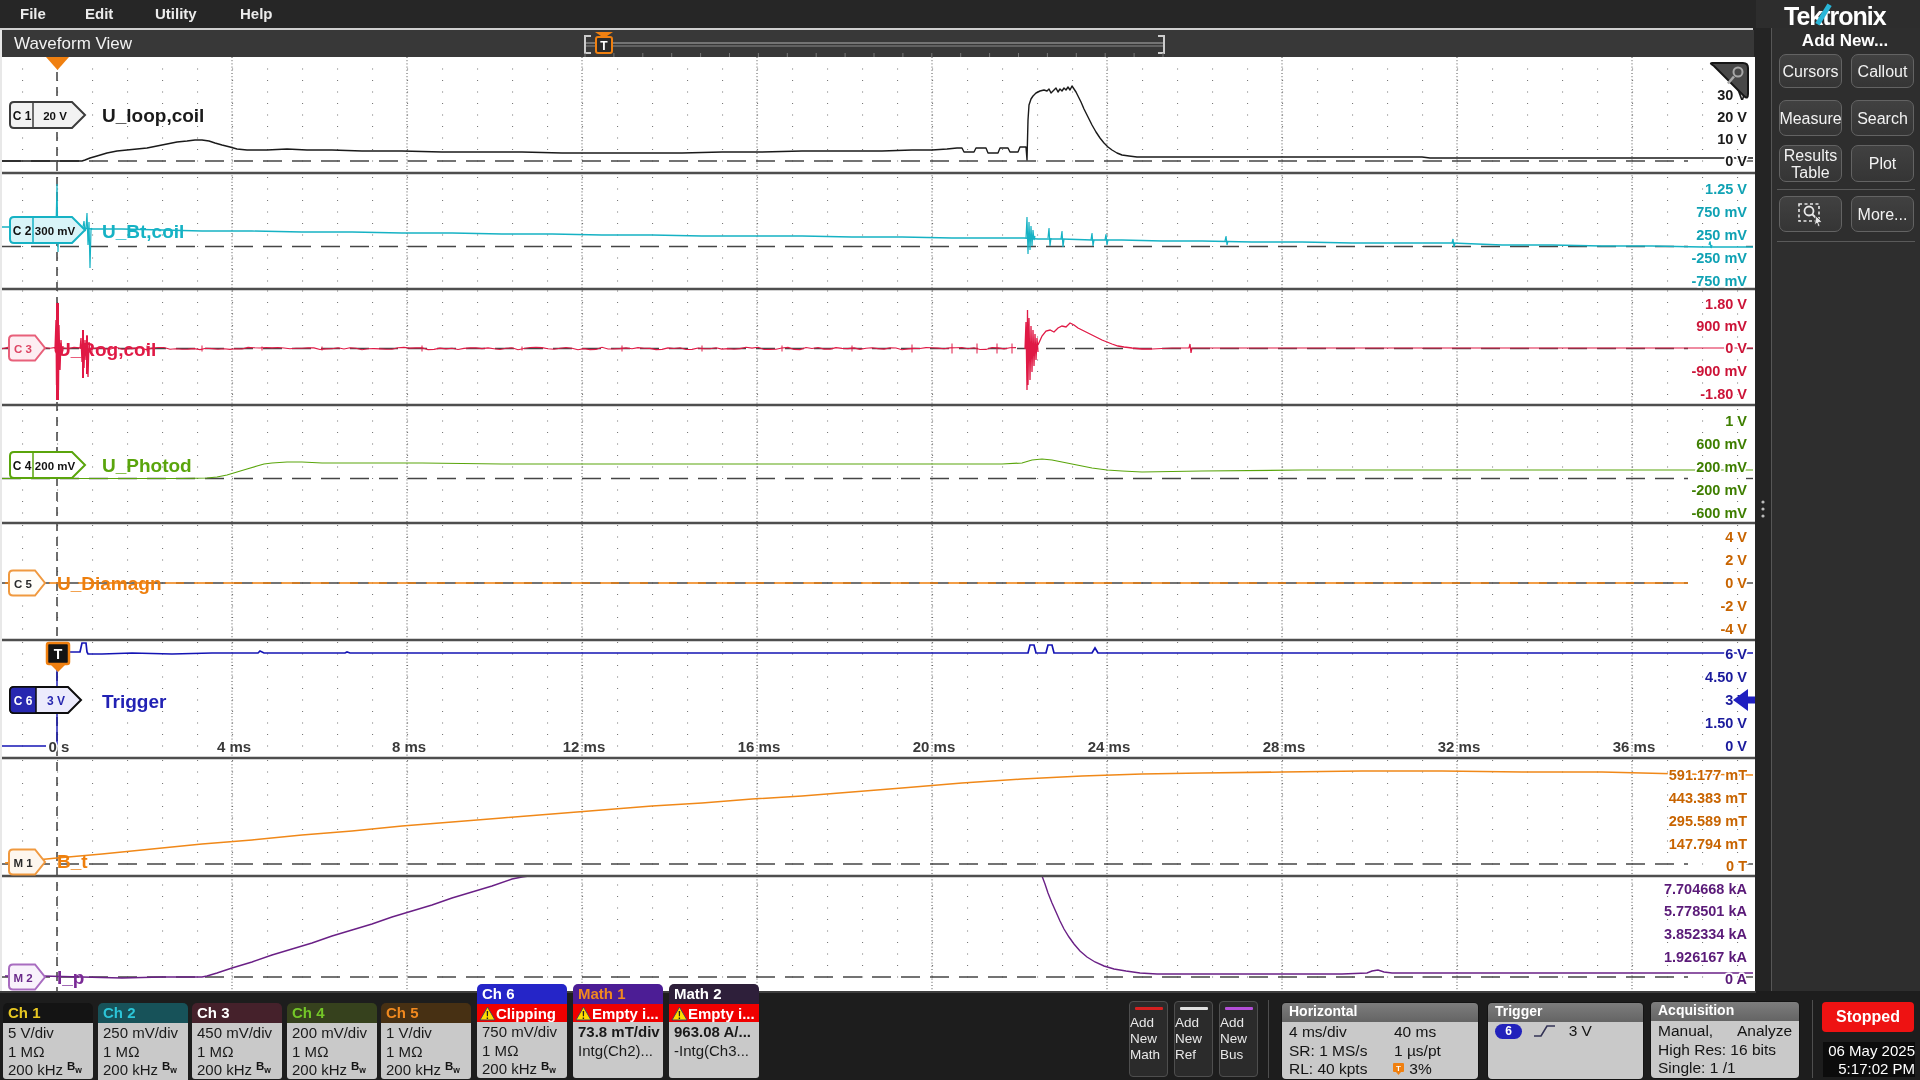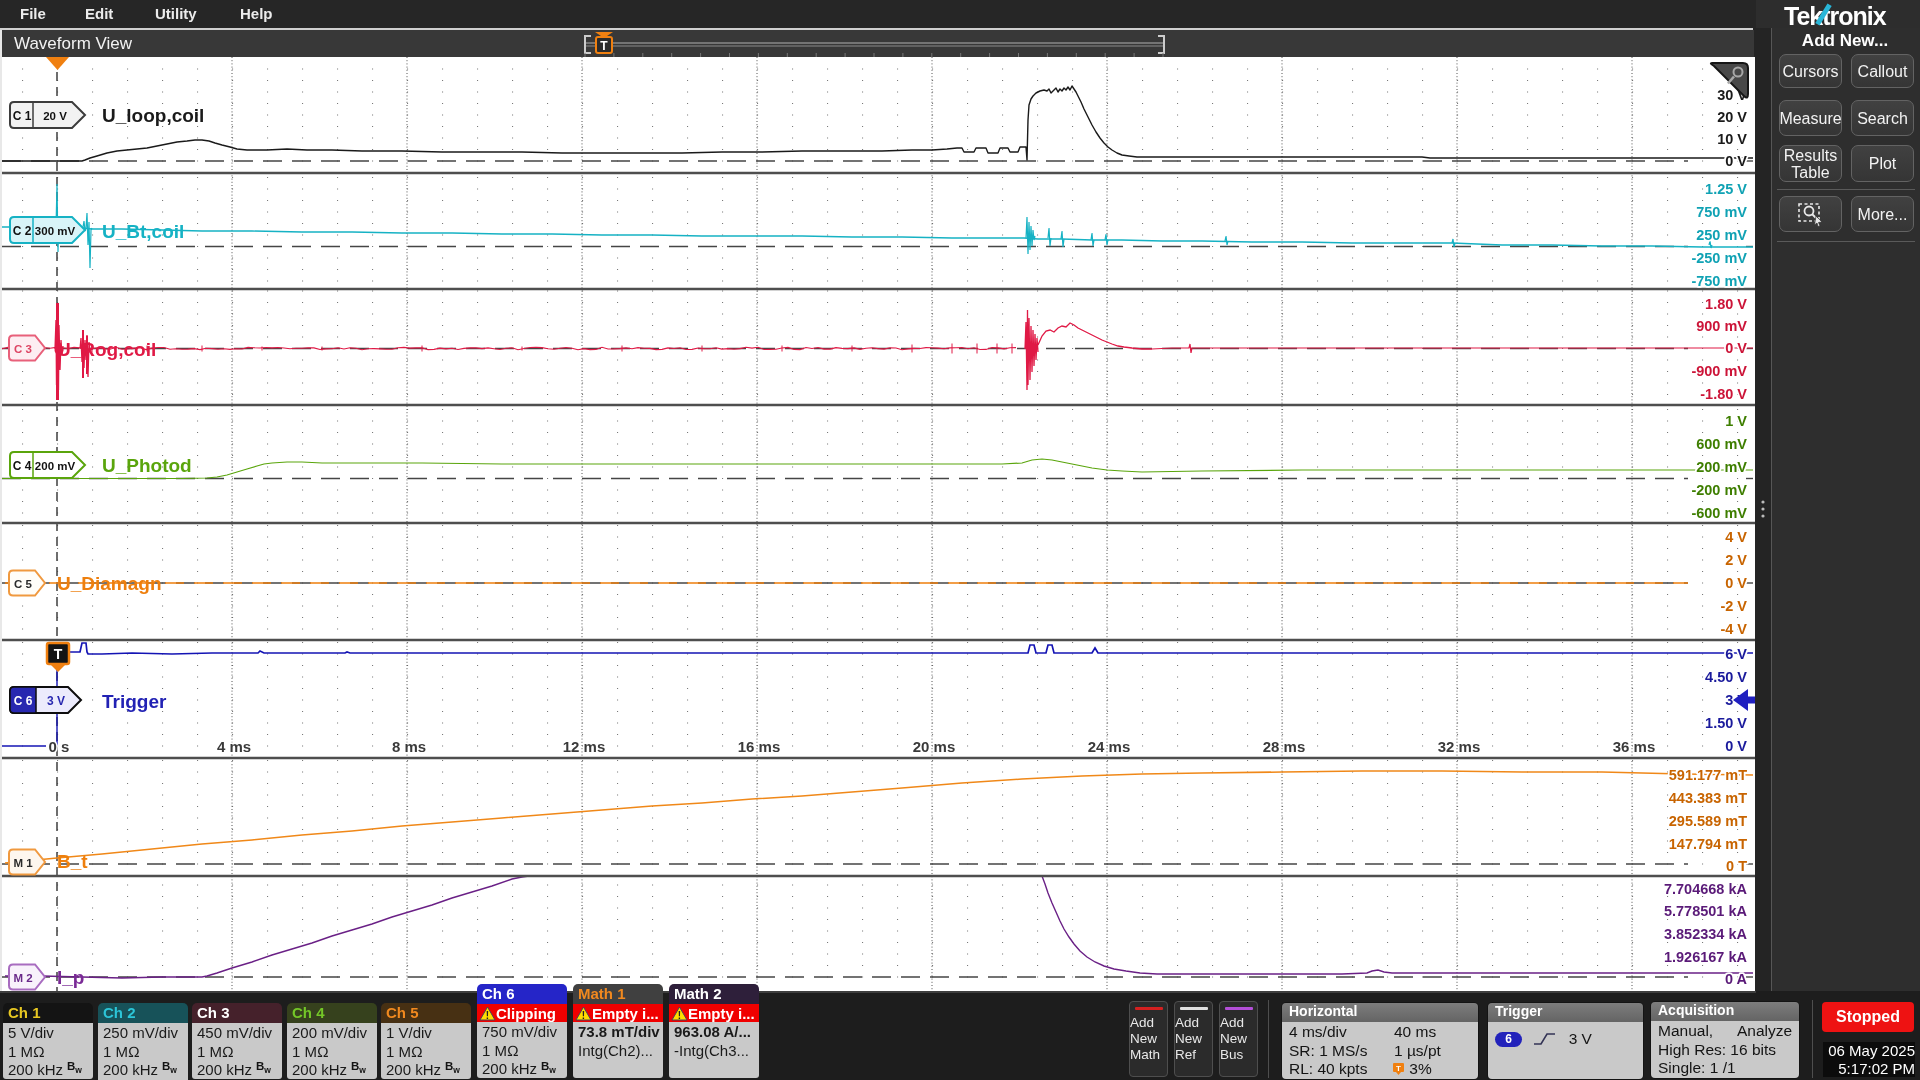--- a/index.html
+++ b/index.html
@@ -280,21 +280,21 @@
         <polygon points="8.5,1 16,14 1,14" fill="#ffdd00" stroke="#44445a" stroke-width="1"></polygon>
         <text x="8.5" y="12.5" text-anchor="middle" font-size="10" font-weight="bold" fill="#222">!</text>
       </svg>Clipping</div>
     <div class="chbody" style="height:56px">
       <div style="font-weight:normal;white-space:nowrap">750 mV/div</div>
       <div style="font-weight:normal;white-space:nowrap">1 MΩ</div>
       <div style="font-weight:normal;white-space:nowrap">200 kHz</div>
     </div>
   </div>
 <div class="chb" style="left:573px;top:984px">
-    <div class="chh" style="background:#404040;color:#f1891f">Math 1</div>
+    <div class="chh" style="background:#4c1d95;color:#f1891f">Math 1</div>
     <div class="warn"><svg width="17" height="15" viewBox="0 0 17 15">
         <polygon points="8.5,1 16,14 1,14" fill="#ffdd00" stroke="#44445a" stroke-width="1"></polygon>
         <text x="8.5" y="12.5" text-anchor="middle" font-size="10" font-weight="bold" fill="#222">!</text>
       </svg>Empty i...</div>
     <div class="chbody" style="height:56px">
       <div style="font-weight:bold;white-space:nowrap">73.8 mT/div</div>
       <div style="font-weight:normal;white-space:nowrap">Intg(Ch2)...</div>
     </div>
   </div>
 <div class="chb" style="left:669px;top:984px">
@@ -325,21 +325,21 @@
 <div>SR: 1 MS/s<span style="position:absolute;left:112px">1 µs/pt</span></div>
 <div>RL: 40 kpts<span style="position:absolute;left:110px"><svg width="13" height="14" viewBox="0 0 13 14" style="vertical-align:-2px">
             <rect x="1" y="1" width="11" height="9" fill="#f08010" rx="1"></rect>
             <polygon points="4,10 9,10 6.5,13" fill="#f08010"></polygon>
             <text x="6.5" y="8.5" text-anchor="middle" font-size="8" font-weight="bold" fill="#fff">T</text>
           </svg> 3%</span></div>
 </div>
   </div>
 <div class="panel" style="left:1487px;top:1002px;width:157px">
 <div class="ph">Trigger</div>
-<div class="pb" style="height:57px;padding-top:8px">
+<div class="pb" style="height:57px;padding-top:0">
 <span style="display:inline-block;width:27px;height:15px;background:#2222bb;border-radius:8px;color:#fff;font-size:12px;font-weight:bold;text-align:center;line-height:15px;vertical-align:1px">6</span>
 <svg width="26" height="16" viewBox="0 0 26 16" style="vertical-align:-3px;margin-left:6px">
         <path d="M2,13 L9,13 L15,3 L23,3" stroke="#333355" stroke-width="1.6" fill="none"></path>
       </svg>
 <span style="margin-left:6px">3 V</span>
 </div>
   </div>
 <div class="panel" style="left:1650px;top:1001px;width:150px">
 <div class="ph">Acquisition</div>
 <div class="pb" style="height:57px">

